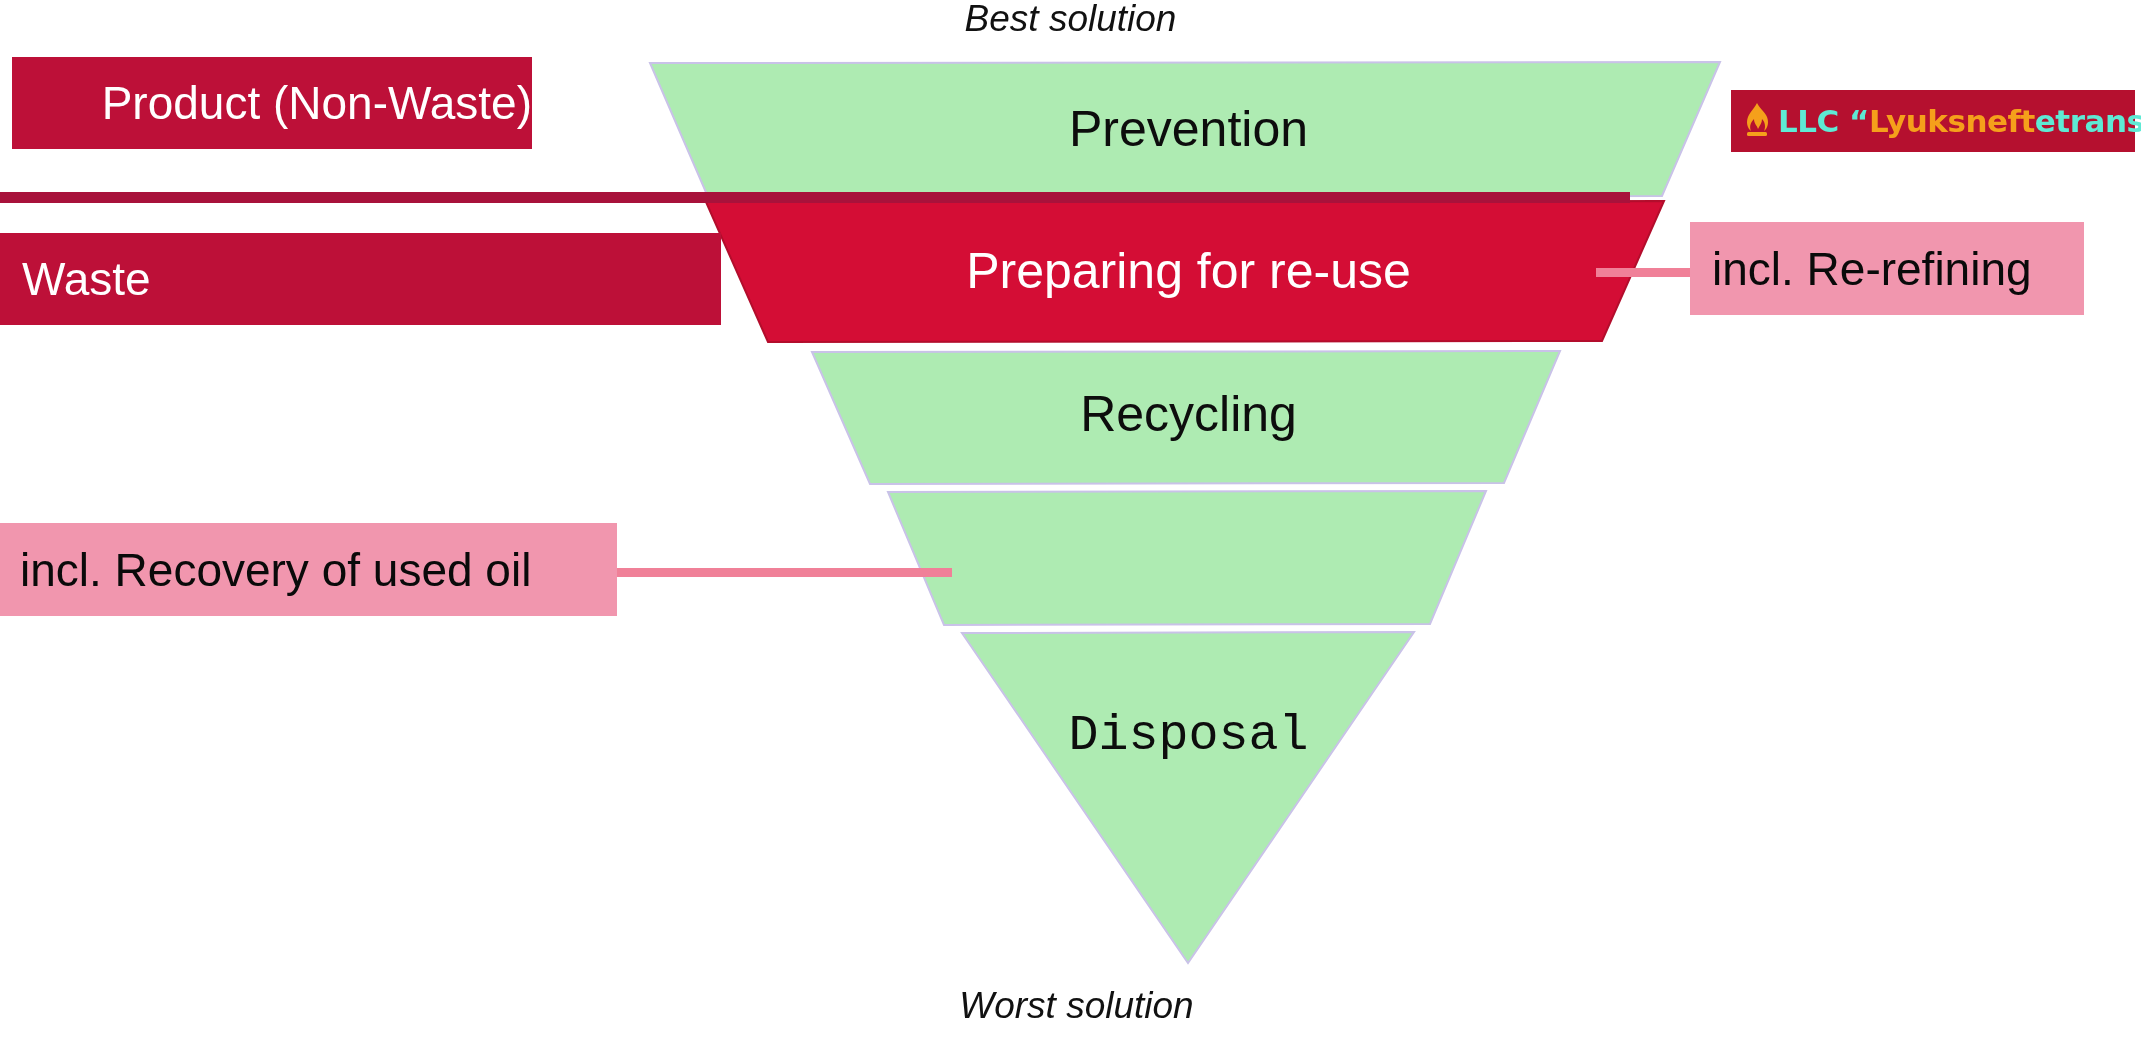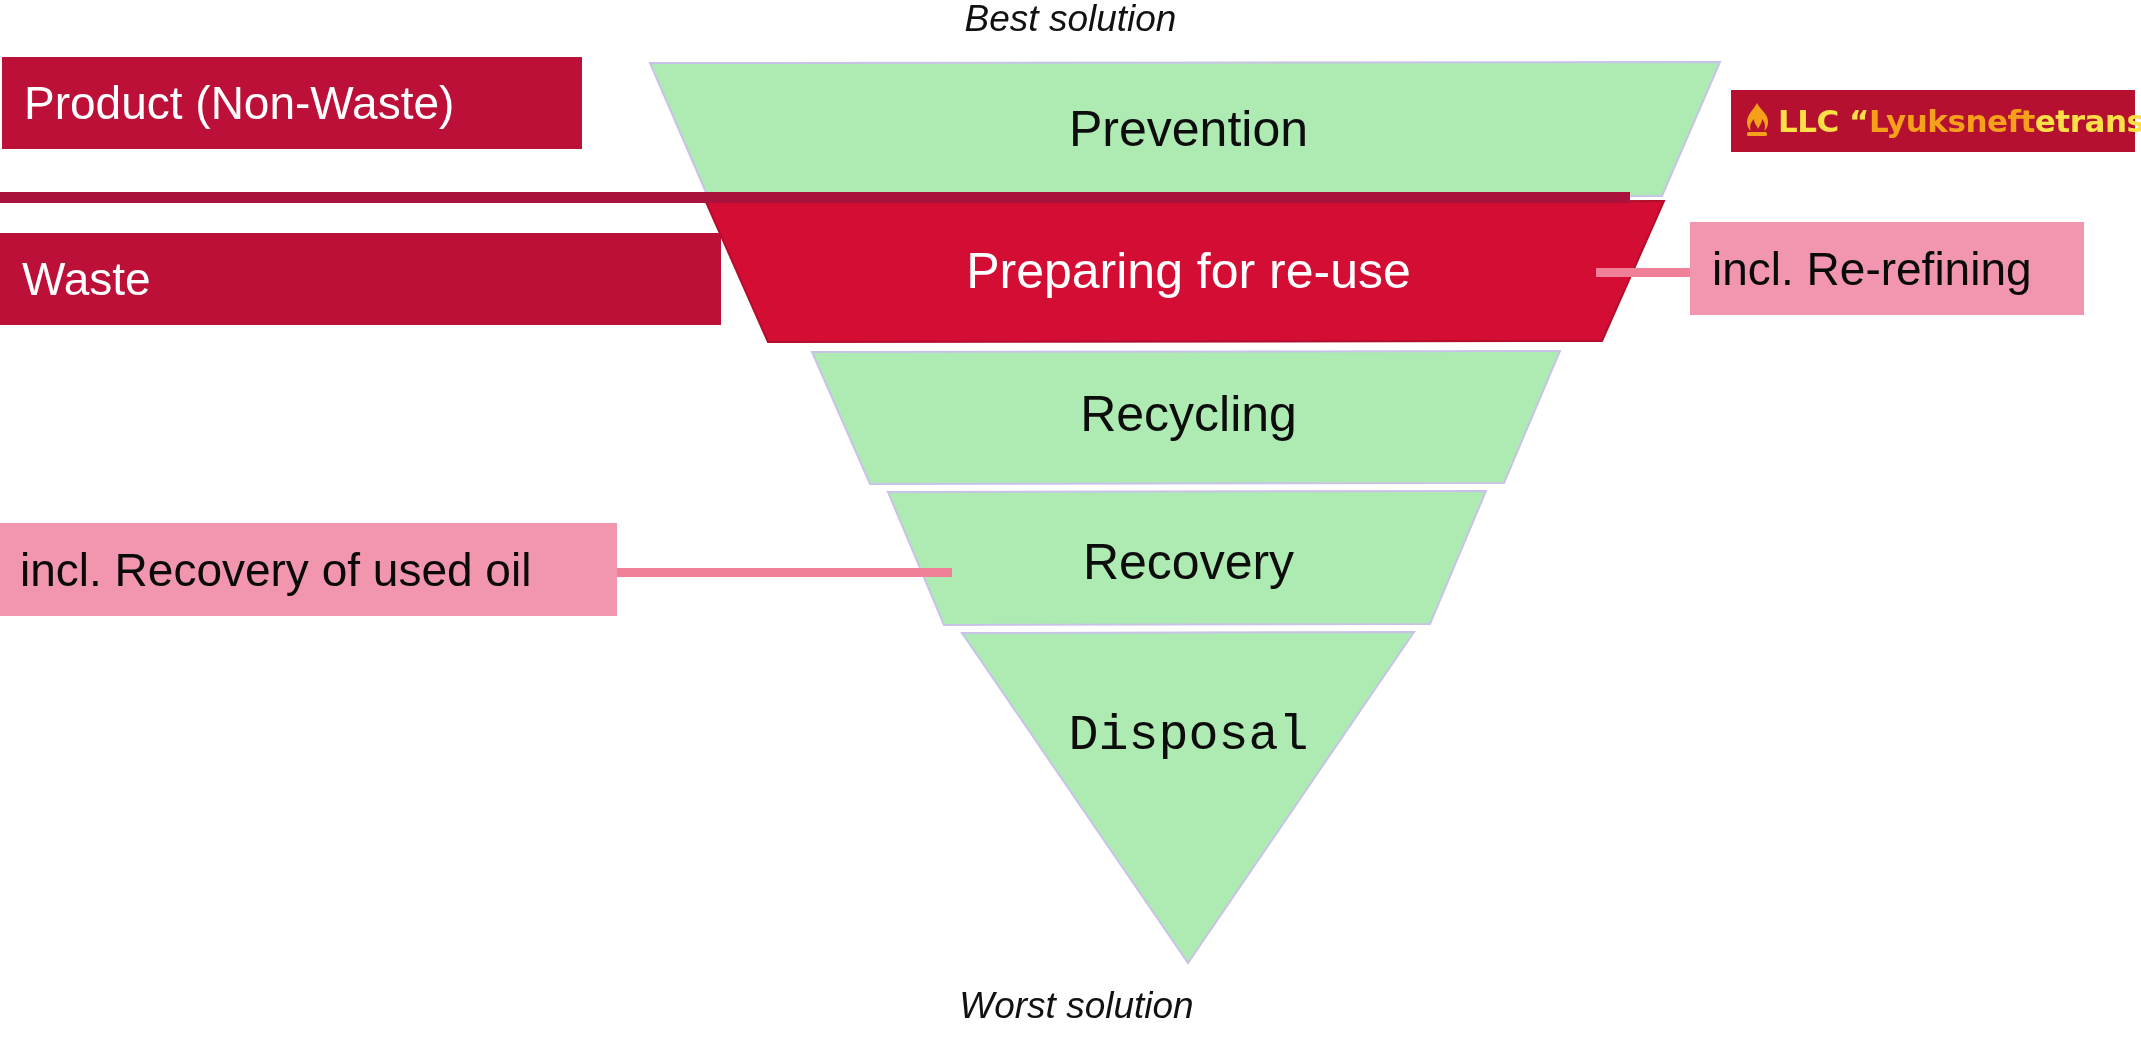--- a/index.html
+++ b/index.html
@@ -44,21 +44,21 @@
     position: absolute;
     background: #bd1038;
     color: #ffffff;
     display: flex;
     align-items: center;
     box-sizing: border-box;
     padding-left: 22px;
     font-size: 46px;
     white-space: nowrap;
   }
-  #cat-product { left: 2px;  top: 57px;  width: 580px; height: 92px; }
+  #cat-product { left: 12px;  top: 57px;  width: 520px; height: 92px; justify-content: flex-end; }
   #cat-waste   { left: 0;  top: 233px; width: 721px; height: 92px; }
 
   
   #divider-rule {
     position: absolute;
     left: 0;
     top: 192px;
     width: 1630px;
     height: 11px;
     background: #a8123b;
@@ -128,21 +128,21 @@
     box-sizing: border-box;
   }
   #flame-icon { width: 34px; height: 40px; flex: 0 0 auto; margin-right: 4px; }
   #logo-text {
     font-size: 31px;
     font-weight: bold;
     letter-spacing: -0.5px;
     white-space: nowrap;
     font-family: "DejaVu Sans", sans-serif;
   }
-  .logo-white  { color: #fde047; }
+  .logo-white  { color: #5eead4; }
   .logo-orange { color: #f5a01b; }
 </style>
 </head>
 <body>
 
 <div id="canvas">
 
   <svg id="funnel-svg" viewBox="0 0 2141 1043">
 
     <polygon points="650,63 1720,62 1662,196 708,197" fill="#aeebb2" stroke="#c9c2e8" stroke-width="2"></polygon>
@@ -152,21 +152,20 @@
     <polygon points="812,352 1560,351 1504,483 870,484" fill="#aeebb2" stroke="#c9c2e8" stroke-width="2"></polygon>
 
     <polygon points="888,492 1486,491 1430,624 944,625" fill="#aeebb2" stroke="#c9c2e8" stroke-width="2"></polygon>
 
     <polygon points="962,633 1414,632 1188,963" fill="#aeebb2" stroke="#c9c2e8" stroke-width="2"></polygon>
   </svg>
 
   <div class="step-label dark" id="label-prevention"><span>Prevention</span></div>
   <div class="step-label light" id="label-reuse"><span>Preparing for re-use</span></div>
   <div class="step-label dark" id="label-recycling"><span>Recycling</span></div>
-  <div class="step-label dark" id="label-recovery"><span>Recovery</span></div>
   <div class="step-label dark" id="label-disposal"><span>Disposal</span></div>
 
   <div class="caption" id="caption-best">Best solution</div>
   <div class="caption" id="caption-worst">Worst solution</div>
 
   <div class="cat-bar" id="cat-product">
     <span>Product (Non-Waste)</span>
   </div>
   <div class="cat-bar" id="cat-waste">
     <span>Waste</span>

